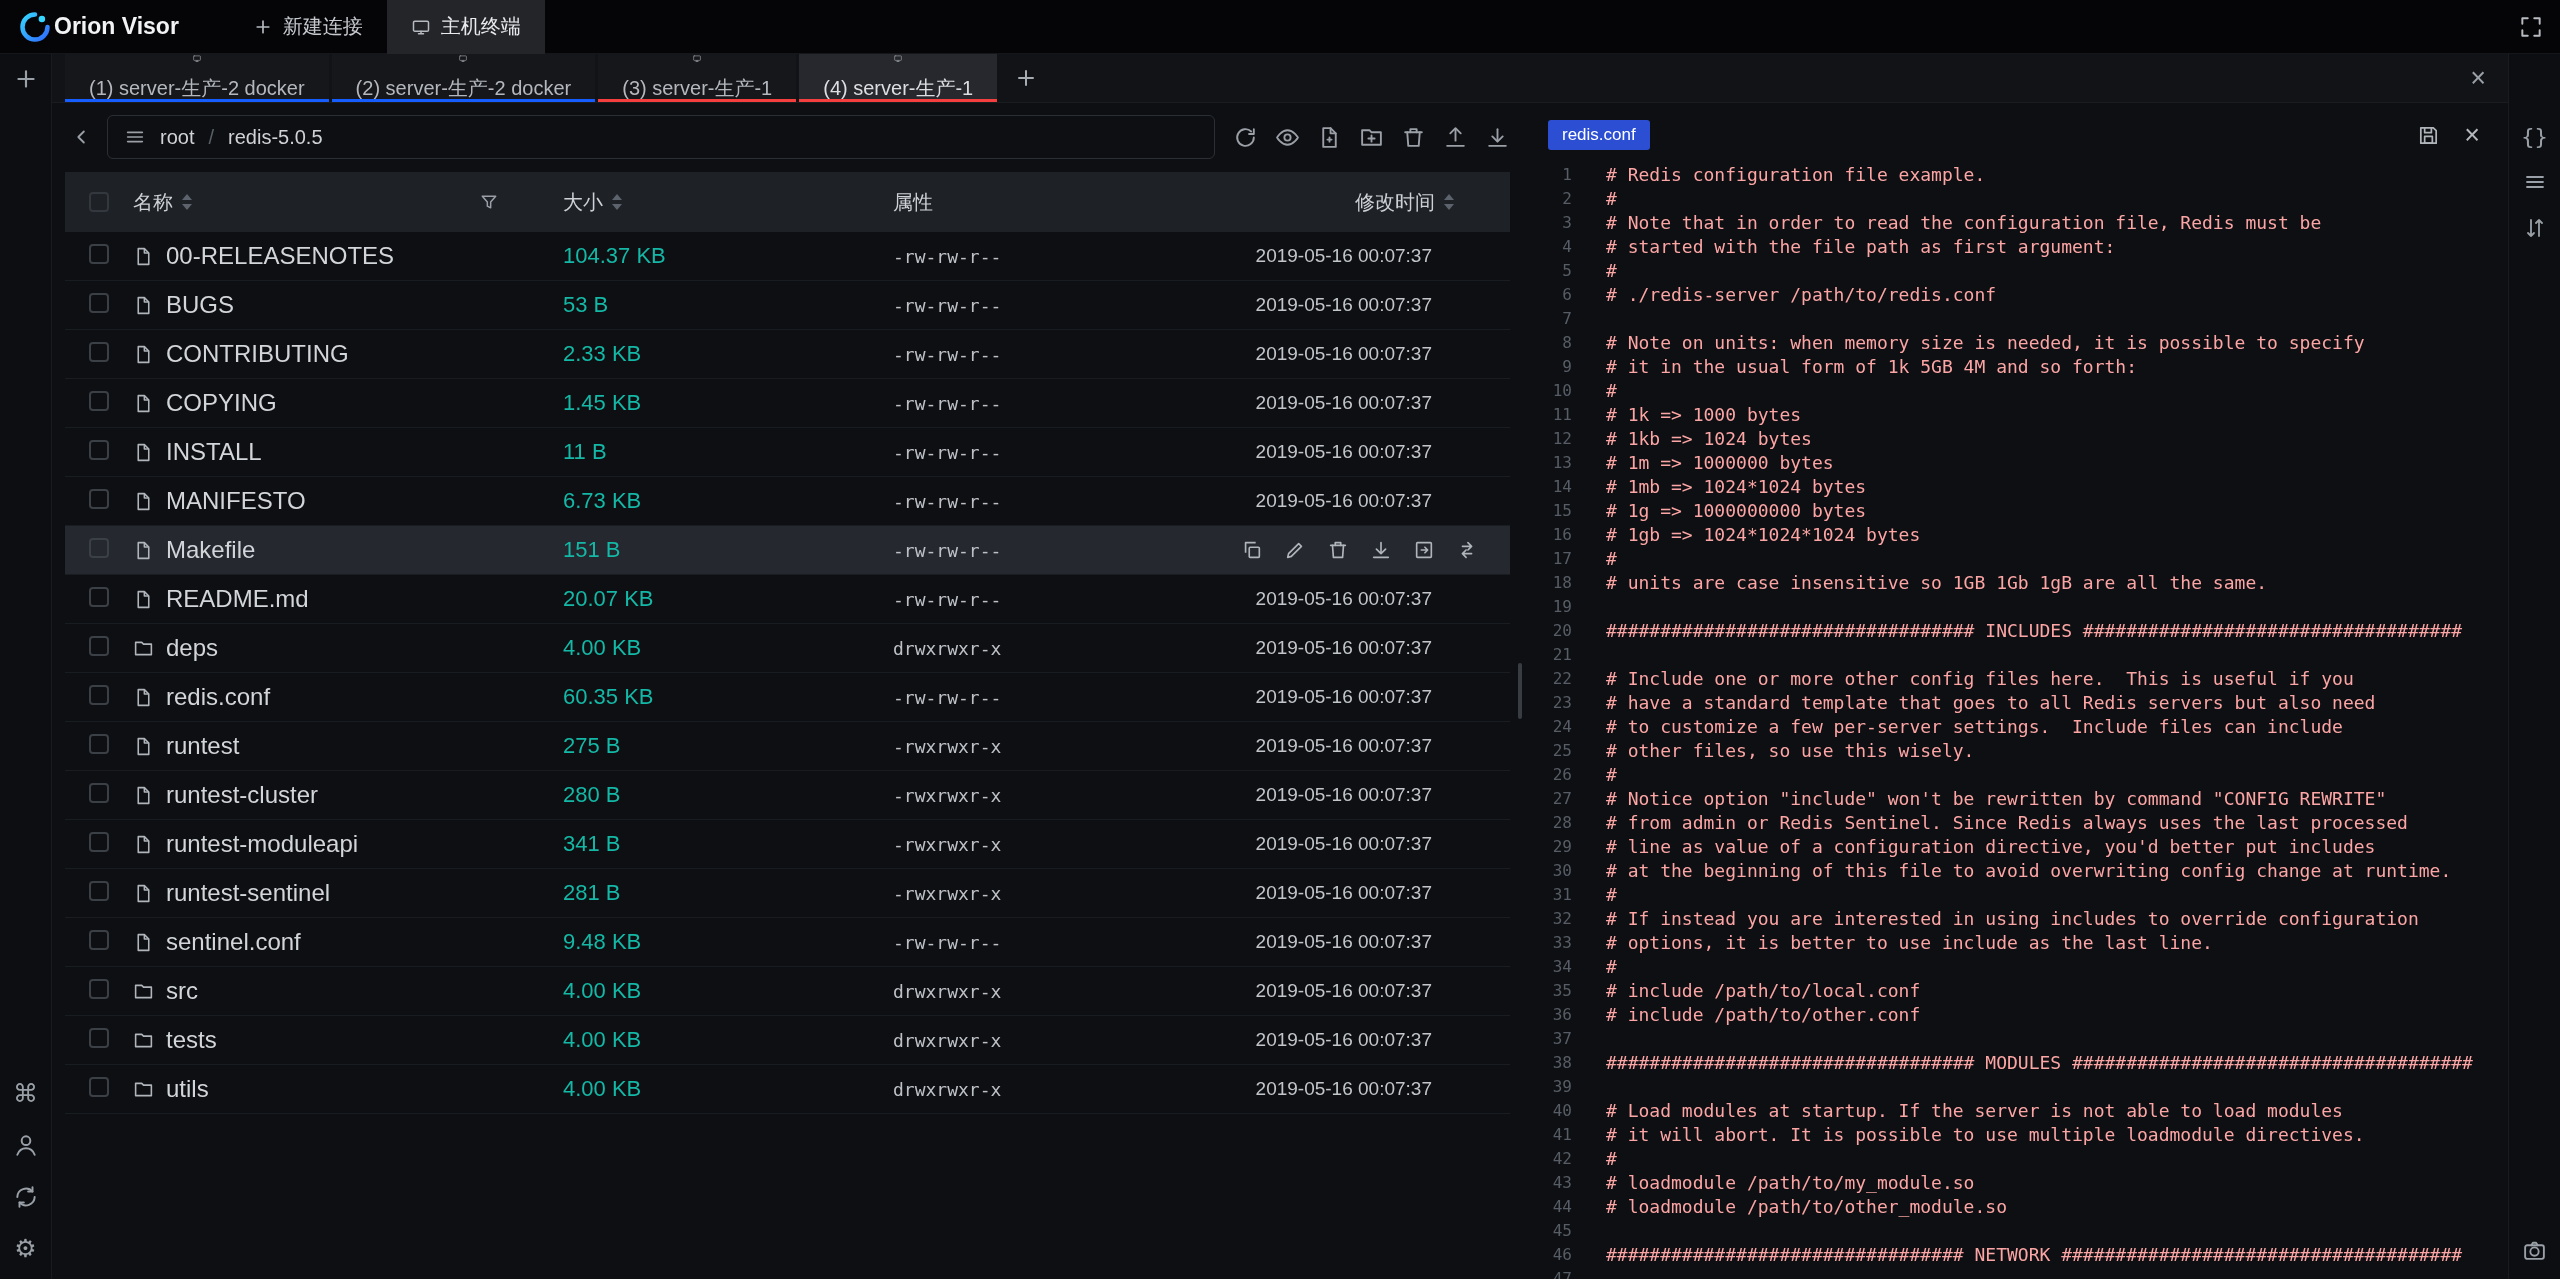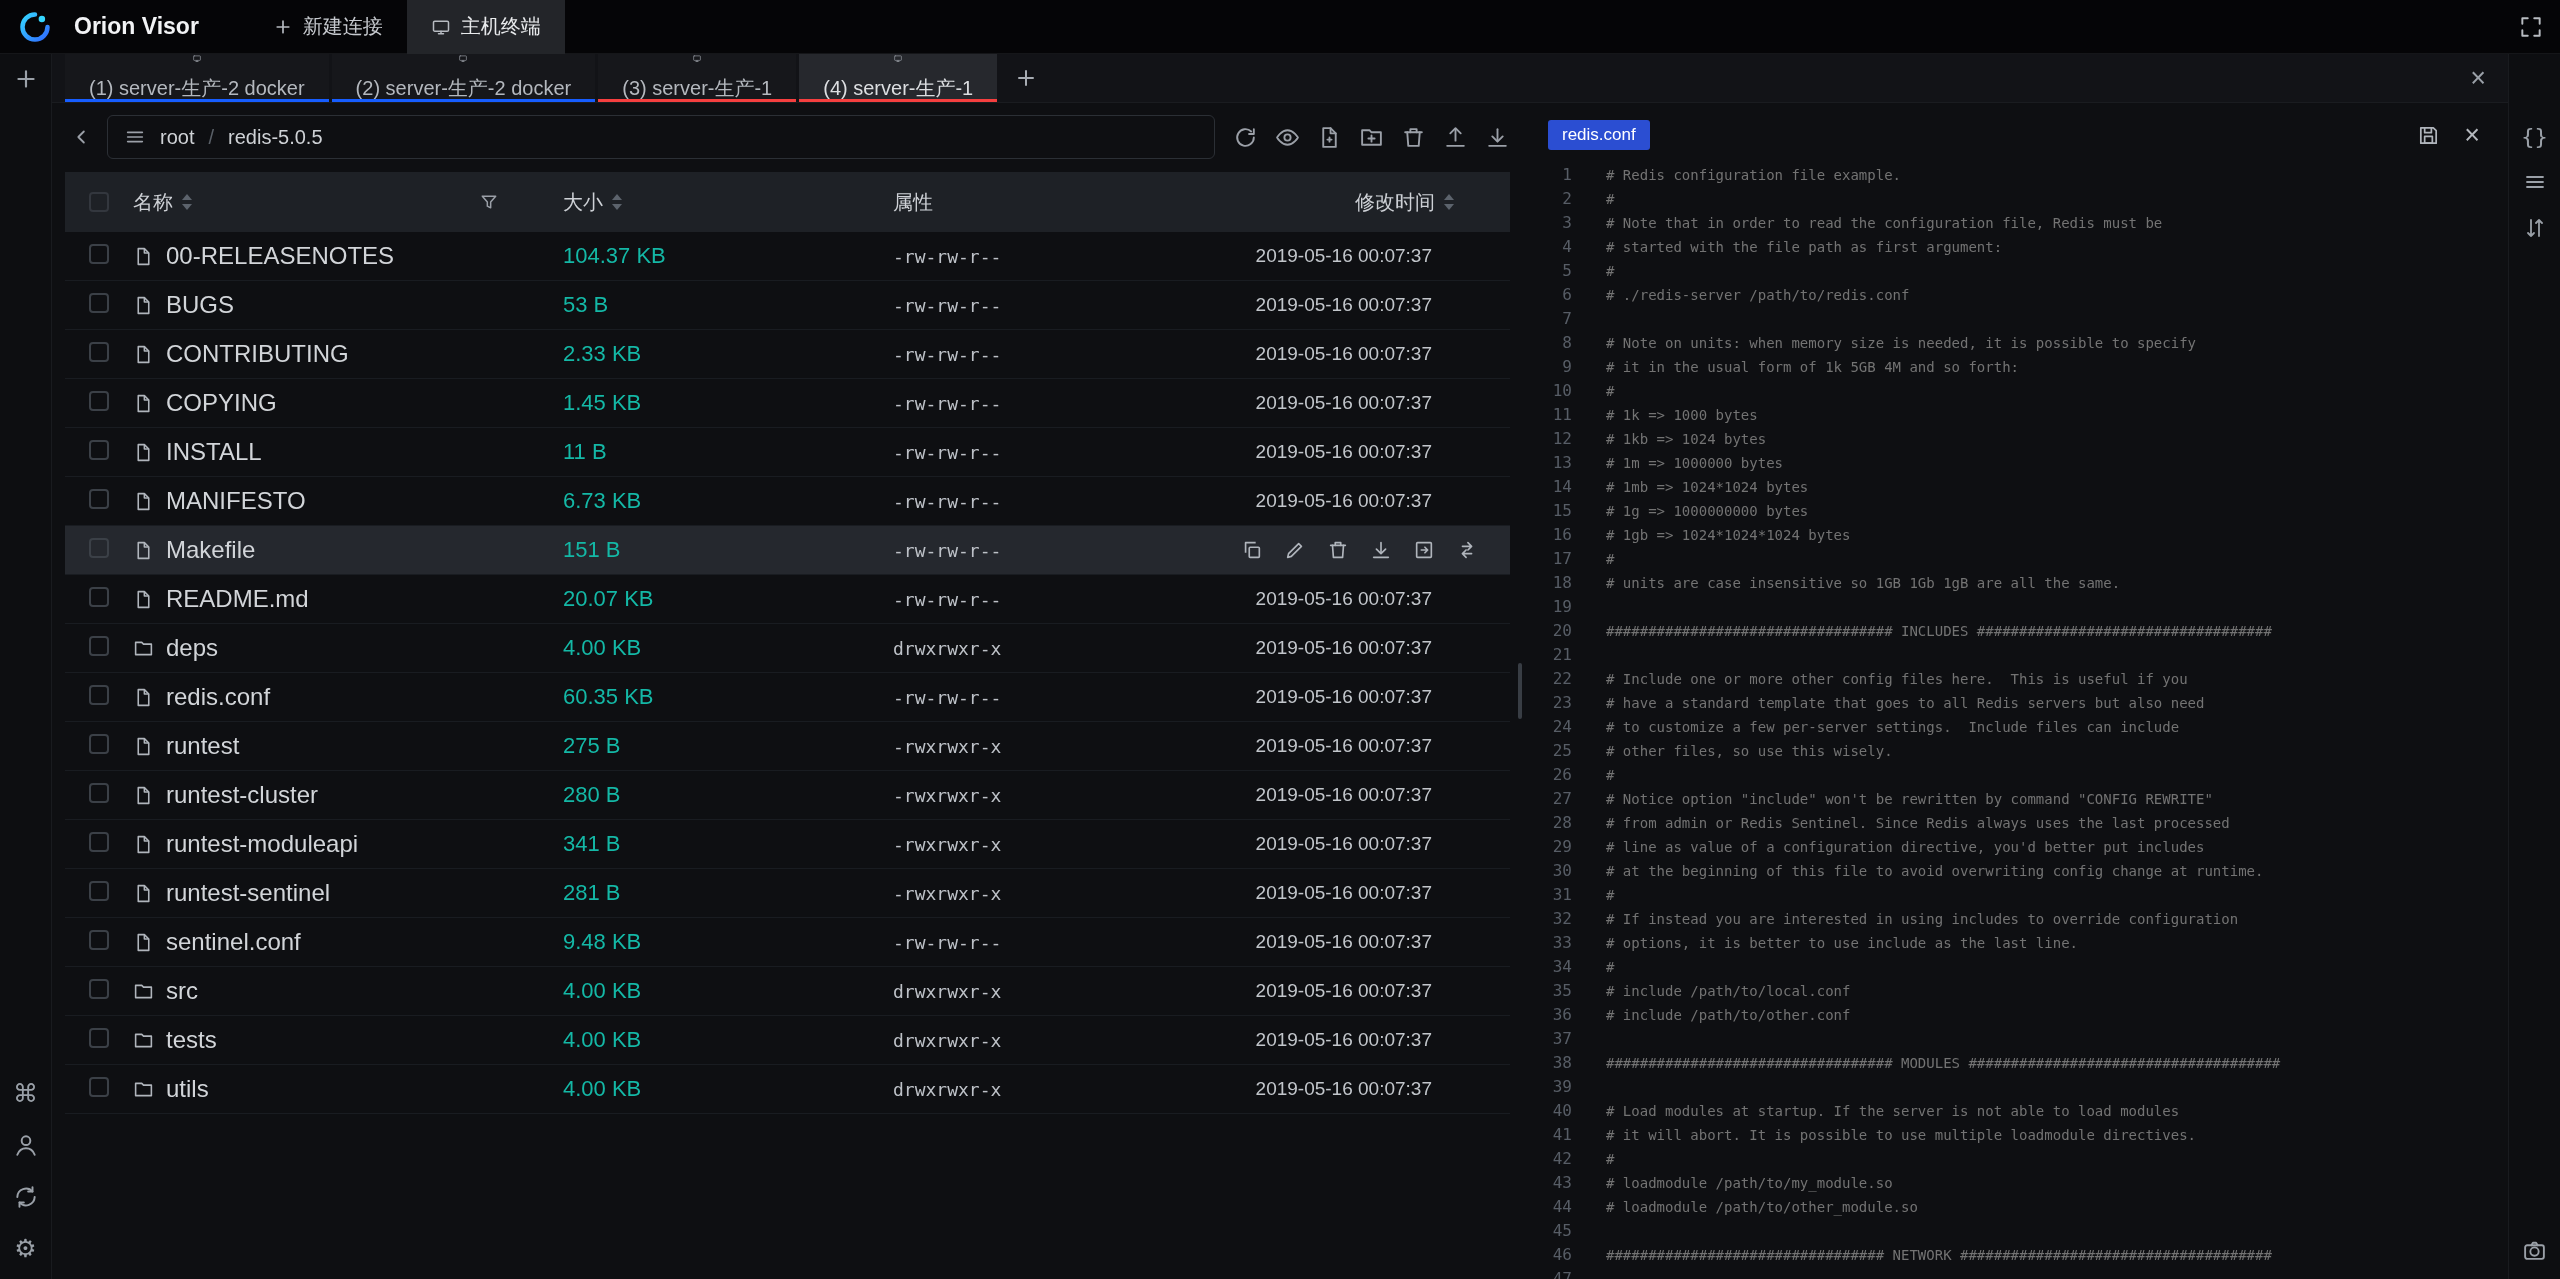--- a/index.html
+++ b/index.html
@@ -4,21 +4,21 @@
 <style>
   * { margin:0; padding:0; box-sizing:border-box; }
   html,body { width:2560px; height:1279px; overflow:hidden; background:#0b0c0e;
               font-family:"Liberation Sans","DejaVu Sans",sans-serif; }
   svg { display:block; }
   .app { width:100%; height:100%; display:flex; flex-direction:column; }
 
   
   .topbar { height:54px; background:#050507; border-bottom:1px solid #151619;
             display:flex; align-items:center; padding-left:20px; flex-shrink:0; }
-  .brand { display:flex; align-items:center; gap:24px; margin-right:50px; }
+  .brand { display:flex; align-items:center; gap:4px; margin-right:50px; }
   .brand-name { font-size:23px; font-weight:bold; color:#f2f3f5; }
   .topbar-item { display:flex; align-items:center; gap:10px; height:54px; padding:0 24px;
                  color:#c6c9ce; font-size:20px; cursor:pointer; }
   .topbar-item.active { background:#232529; color:#e8eaec; }
   .topbar-item svg { color:#b7bbc1; }
   .fullscreen-btn { margin-left:auto; margin-right:16px; color:#b8bcc1; cursor:pointer; }
 
   
   .shell { flex:1; display:flex; min-height:0; }
   .left-rail { width:52px; background:#0d0e11; border-right:1px solid #191b1f;
@@ -101,21 +101,21 @@
   .editor-section { flex:1; min-width:0; padding-top:10px; display:flex; flex-direction:column; }
   .editor-bar { height:44px; display:flex; align-items:center; padding:0 28px 0 18px; flex-shrink:0; }
   .editor-tab { height:30px; display:flex; align-items:center; padding:0 14px; background:#2b4ed2;
                 color:#ffffff; font-size:17px; border-radius:3px; cursor:pointer; }
   .editor-actions { margin-left:auto; display:flex; align-items:center; gap:24px; }
   .editor-close { color:#b4b8be; font-size:27px; line-height:1; cursor:pointer; }
   .editor-body { flex:1; overflow:hidden; padding-top:6px; font-family:"DejaVu Sans Mono",monospace;
                  cursor:text; }
   .code-line { display:flex; height:24px; line-height:24px; }
   .ln { width:48px; flex-shrink:0; text-align:right; padding-right:6px; font-size:16px; color:#575d66; }
-  .code { margin-left:28px; font-size:14px; color:#737373; white-space:pre; }
+  .code { margin-left:28px; font-size:18px; color:#fca5a5; white-space:pre; }
 
   
   .right-rail { width:52px; background:#0d0e11; border-left:1px solid #191b1f; flex-shrink:0;
                 display:flex; flex-direction:column; align-items:center; padding-top:72px; }
   .right-rail .rail-btn { margin-bottom:22px; }
   .braces-glyph { font-family:"DejaVu Sans Mono",monospace; font-size:22px; line-height:1; color:#9aa0a8; }
   .right-rail .bottom { margin-top:auto; margin-bottom:16px; }
 </style>
 </head>
 <body>

